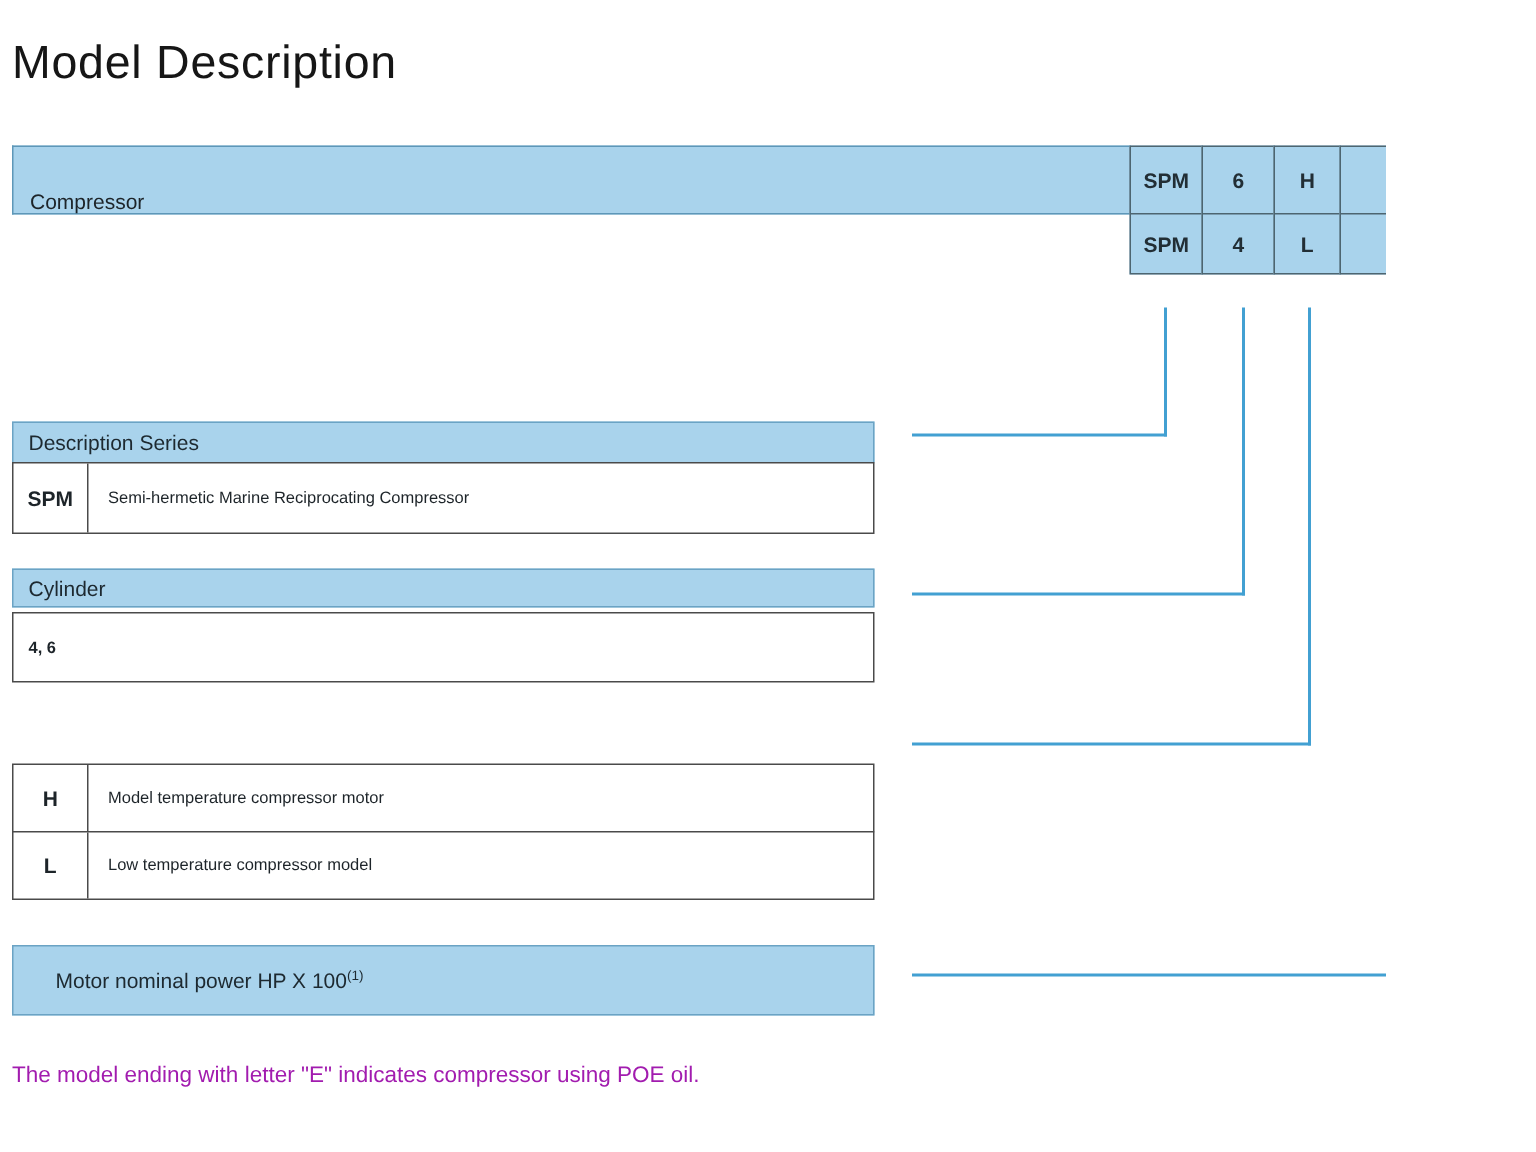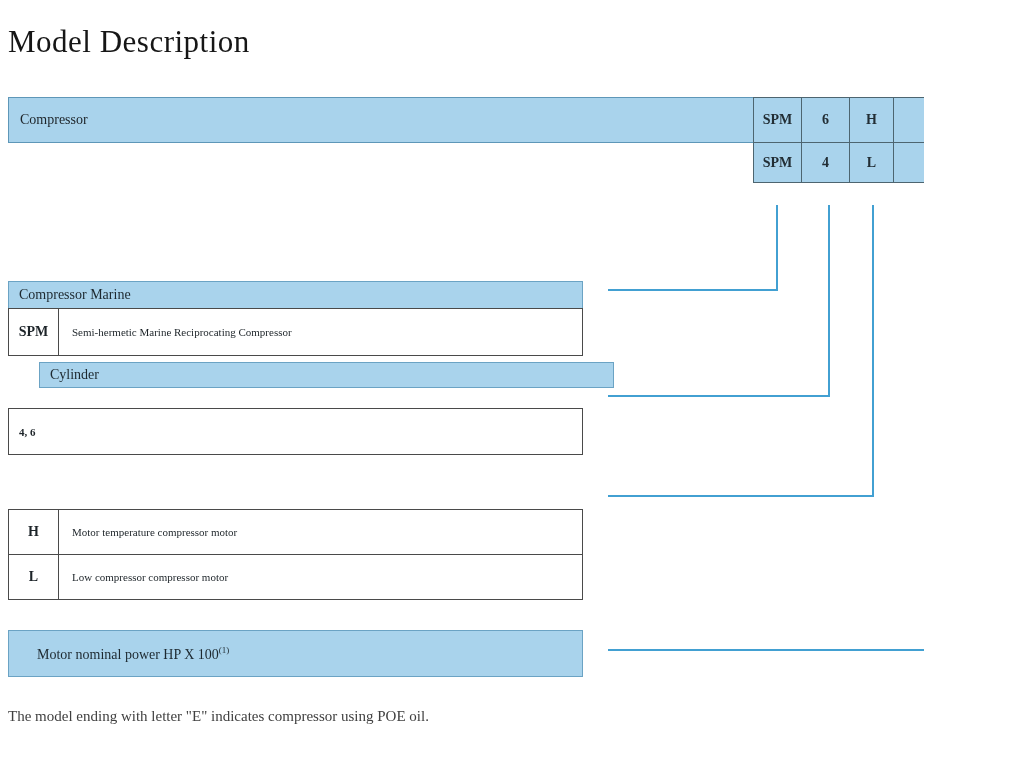--- a/index.html
+++ b/index.html
@@ -1,25 +1,25 @@
 <!DOCTYPE html>
 <html><head>
 <meta charset="utf-8">
 <style>
   html,body{margin:0;padding:0;background:#ffffff;}
   #page{
     position:relative;width:924px;height:768px;background:#ffffff;
-    font-family:Liberation Serif, serif;color:#1d2429;overflow:hidden;
+    font-family:Liberation Sans, sans-serif;color:#1d2429;overflow:hidden;
   }
   .abs{position:absolute;box-sizing:border-box;}
   #title{left:8px;top:24px;font-size:31px;font-weight:500;color:#161616;letter-spacing:0.5px;}
 
   
   .bluecell{background:#a9d3ec;border:1px solid #4d6570;}
-  #comp-bar{left:8px;top:97px;width:746px;height:46px;display:flex;align-items:center;
+  #comp-bar{left:8px;top:97px;width:746px;height:46px;display:flex;align-items:flex-end;
             padding-left:11px;font-size:14px;border:1px solid #5e97b8;border-right:1px solid #4d6570;}
   .cell{display:flex;align-items:center;justify-content:center;font-size:14px;font-weight:bold;color:#222e35;}
   .r1{top:97px;height:46px;}
   .r2{top:142px;height:41px;}
   .c0{left:753px;width:49px;}
   .c1{left:801px;width:49px;}
   .c2{left:849px;width:45px;}
   .c3{left:893px;width:102px;}
 
   
@@ -27,21 +27,21 @@
 
   
   .hdr{background:#a9d3ec;border:1px solid #6ba3c4;display:flex;align-items:center;
        padding-left:10px;font-size:14px;color:#1d2930;left:8px;width:575px;}
   .bodybox{background:#ffffff;border:1px solid #4a4a4a;left:8px;width:575px;display:flex;}
   .code{width:49px;border-right:1px solid #4a4a4a;display:flex;align-items:center;
         justify-content:center;font-size:14px;font-weight:bold;}
   .desc{flex:1;display:flex;align-items:center;padding-left:13px;font-size:11px;}
   sup{font-size:9px;}
 
-  #footnote{left:8px;top:708px;font-size:15px;color:#404040;}
+  #footnote{left:8px;top:708px;font-size:15px;color:#a21caf;}
 </style>
 </head>
 <body>
 
 <div id="page">
 
   <div id="title" class="abs">Model Description</div>
 
   <div id="comp-bar" class="abs bluecell">
     <span>Compressor</span>
@@ -63,41 +63,41 @@
   <div class="abs line" style="left:828px;top:205px;width:2px;height:192px;"></div>
   <div class="abs line" style="left:608px;top:395px;width:222px;height:2px;"></div>
 
   <div class="abs line" style="left:872px;top:205px;width:2px;height:292px;"></div>
   <div class="abs line" style="left:608px;top:495px;width:266px;height:2px;"></div>
 
   <div class="abs line" style="left:949px;top:205px;width:2px;height:446px;"></div>
   <div class="abs line" style="left:608px;top:649px;width:343px;height:2px;"></div>
 
   <div class="abs hdr" style="top:281px;height:28px;">
-    <span>Compressor Marine</span>
+    <span>Description Series</span>
   </div>
   <div class="abs bodybox" style="top:308px;height:48px;">
     <div class="code">SPM</div>
     <div class="desc">Semi-hermetic Marine Reciprocating Compressor</div>
   </div>
 
-  <div class="abs hdr" style="top:362px;height:26px;margin-left:31px;">
+  <div class="abs hdr" style="top:379px;height:26px;">
     <span>Cylinder</span>
   </div>
   <div class="abs bodybox" style="top:408px;height:47px;">
     <div class="desc" style="padding-left:10px;font-weight:bold;">4, 6</div>
   </div>
 
   <div class="abs bodybox" style="top:509px;height:46px;">
     <div class="code">H</div>
-    <div class="desc">Motor temperature compressor motor</div>
+    <div class="desc">Model temperature compressor motor</div>
   </div>
   <div class="abs bodybox" style="top:554px;height:46px;">
     <div class="code">L</div>
-    <div class="desc">Low compressor compressor motor</div>
+    <div class="desc">Low temperature compressor model</div>
   </div>
 
   <div class="abs hdr" style="top:630px;height:47px;padding-left:28px;">
     <span>
       <span>Motor nominal power HP X 100</span><sup>(1)</sup>
     </span>
   </div>
 
   <div id="footnote" class="abs">The model ending with letter "E" indicates compressor using POE oil.</div>
 

